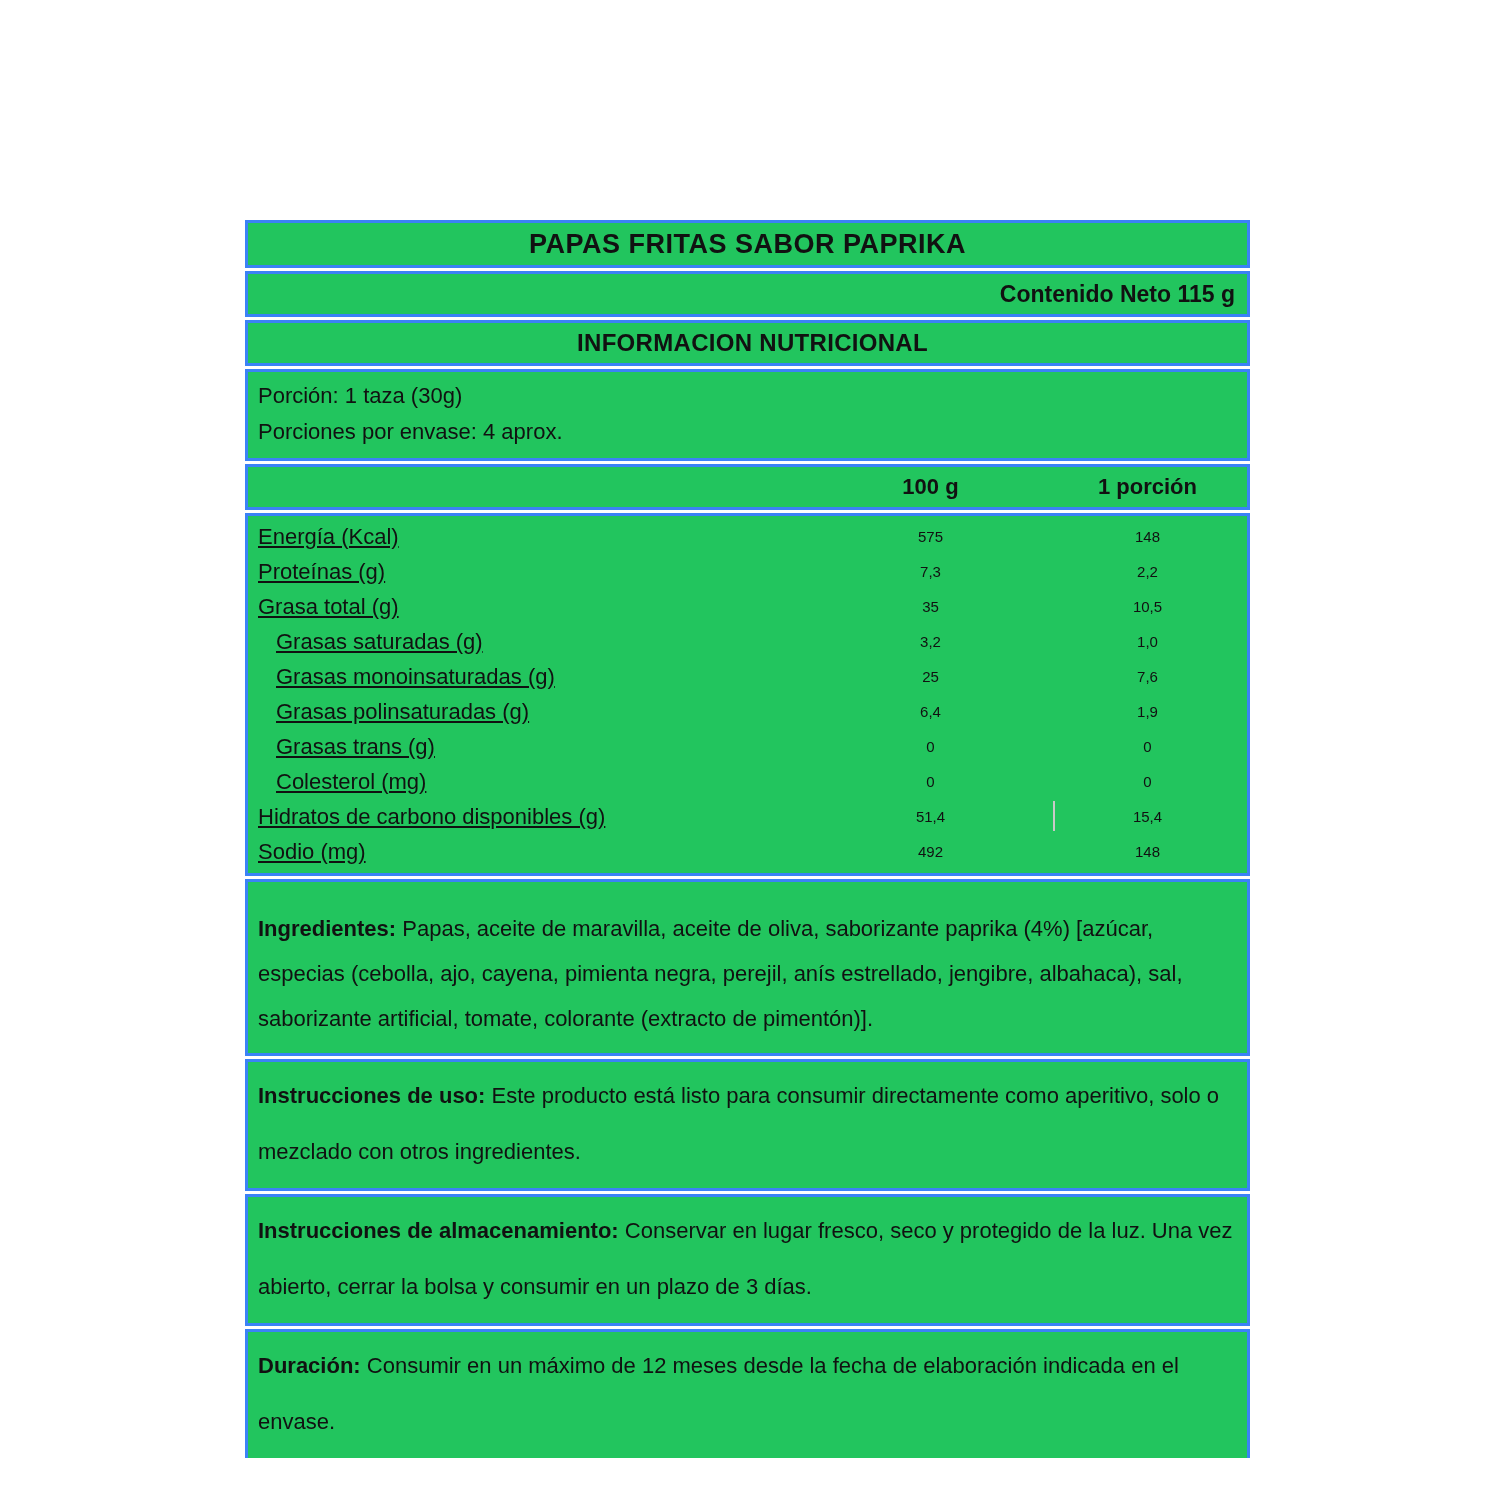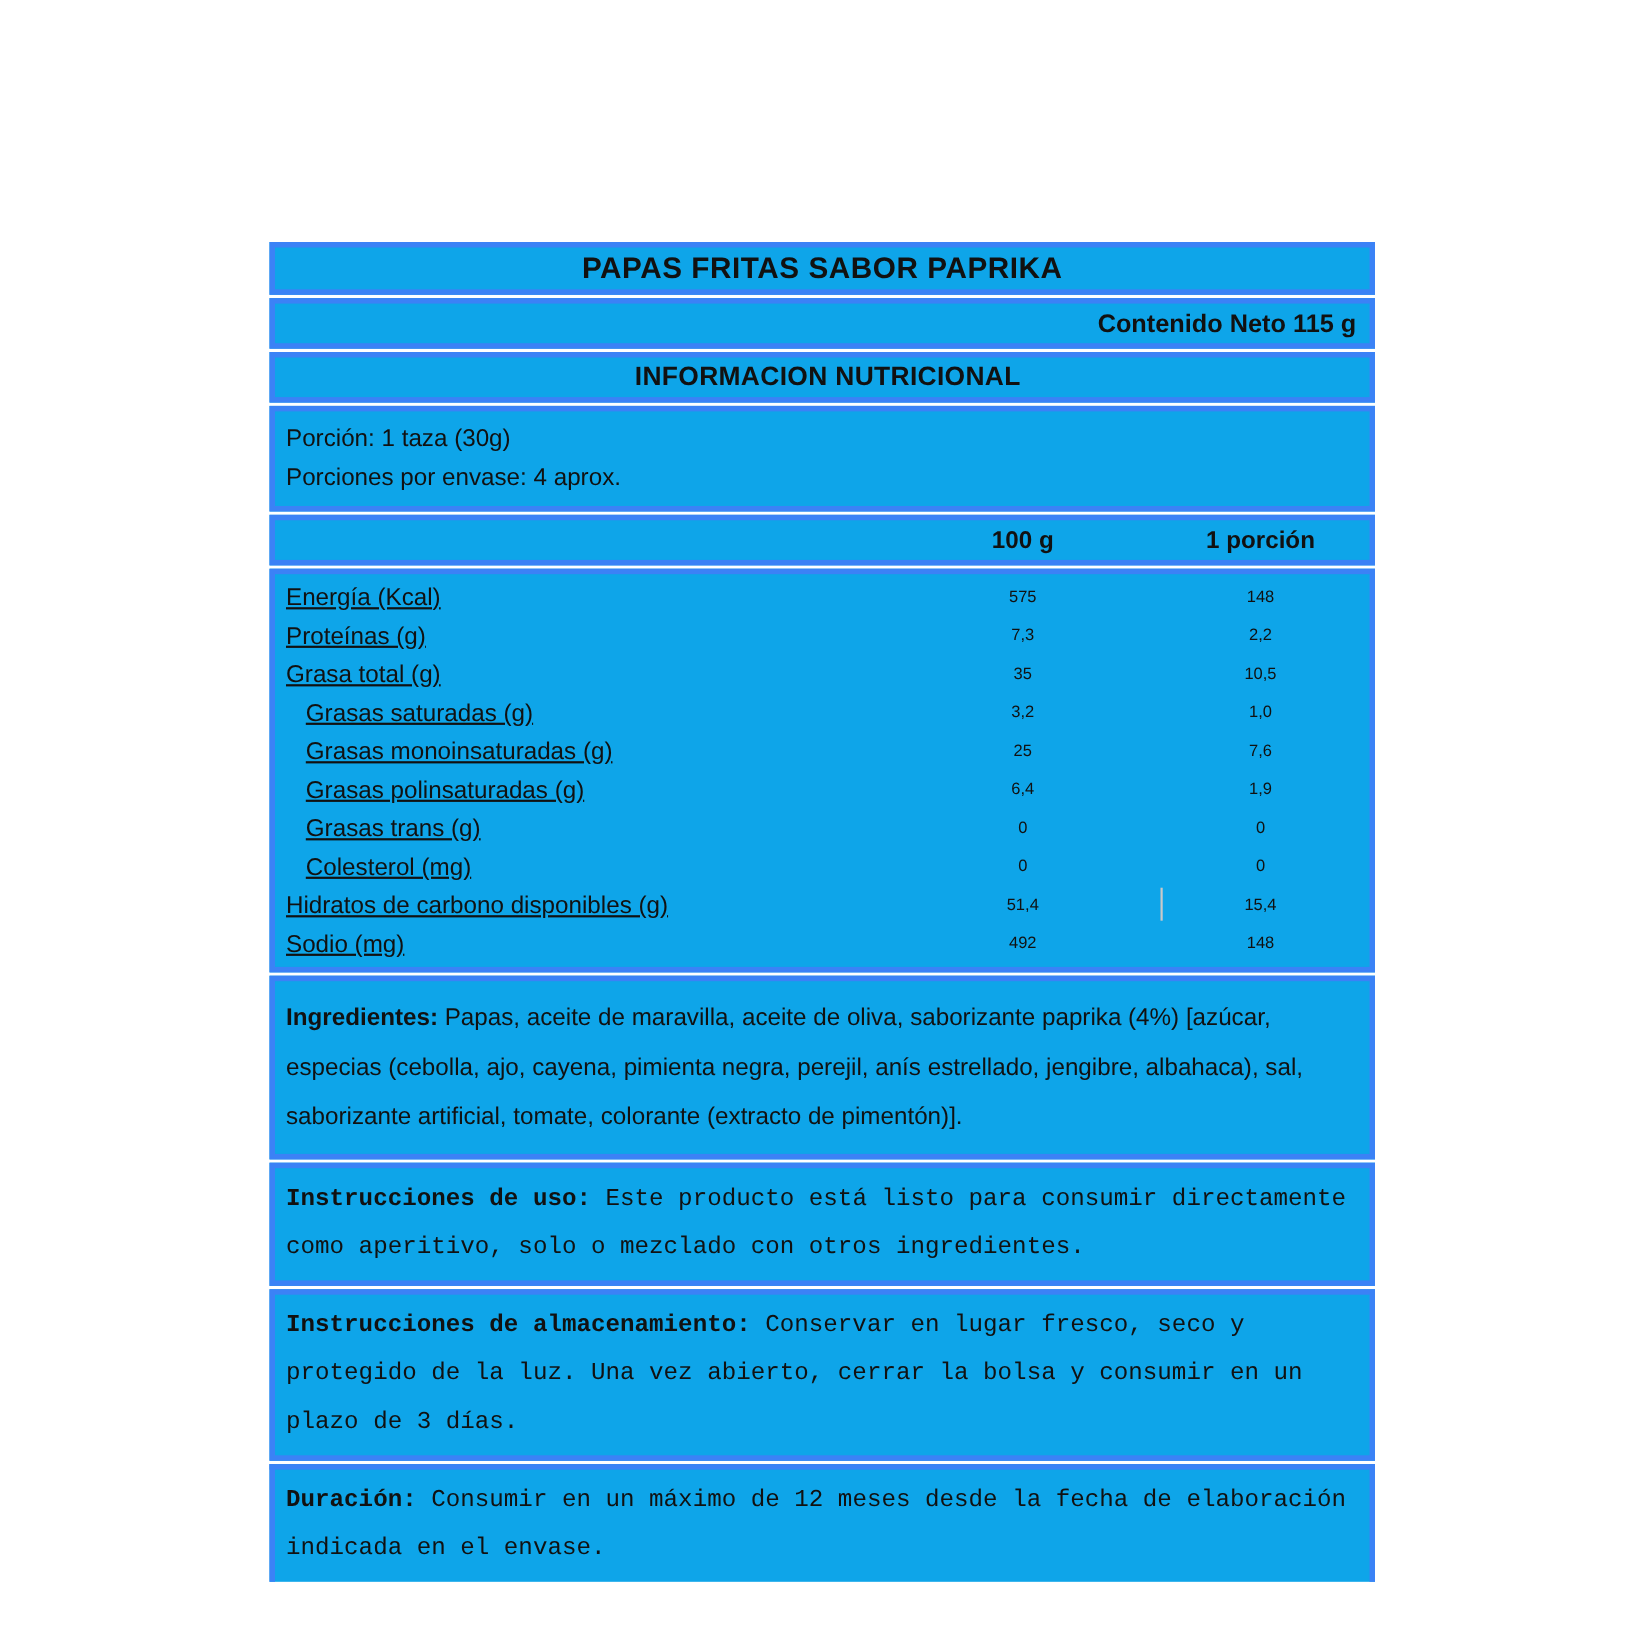--- a/index.html
+++ b/index.html
@@ -20,22 +20,22 @@
     overflow: hidden;
   }
   .label-wrap {
     position: absolute;
     left: 245px;
     top: 220px;
     width: 1005px;
   }
   .box {
     box-sizing: border-box;
-    border: 5px solid #3b82f6;
-    background: #0ea5e9;
+    border: 3px solid #3b82f6;
+    background: #22c55e;
     margin-bottom: 3px;
     width: 100%;
   }
   .title-box {
     height: 48px;
     display: flex;
     align-items: center;
     justify-content: center;
   }
   .title-box .title {
@@ -111,26 +111,26 @@
   }
   .artifact-line {
     position: absolute;
     left: 805px;
     top: 285px;
     width: 2px;
     height: 30px;
     background: #c9c9c9;
   }
   .text-box {
-    padding: 10px 14px 12px 10px;
+    padding: 24px 14px 12px 10px;
     font-size: 22px;
     line-height: 45px;
   }
   .text-box .lead { font-weight: bold; }
-  .usage-box, .storage-box, .duration-box { line-height: 44px; padding-top: 6px; padding-bottom: 8px; font-family: Liberation Mono, monospace; }
+  .usage-box, .storage-box, .duration-box { line-height: 56px; padding-top: 6px; padding-bottom: 8px; }
   .duration-box { border-bottom: none; margin-bottom: 0; }
   p { margin: 0; }
 </style>
 </head>
 <body>
 
 <div class="page">
   <div class="label-wrap">
 
     <div class="box title-box">

